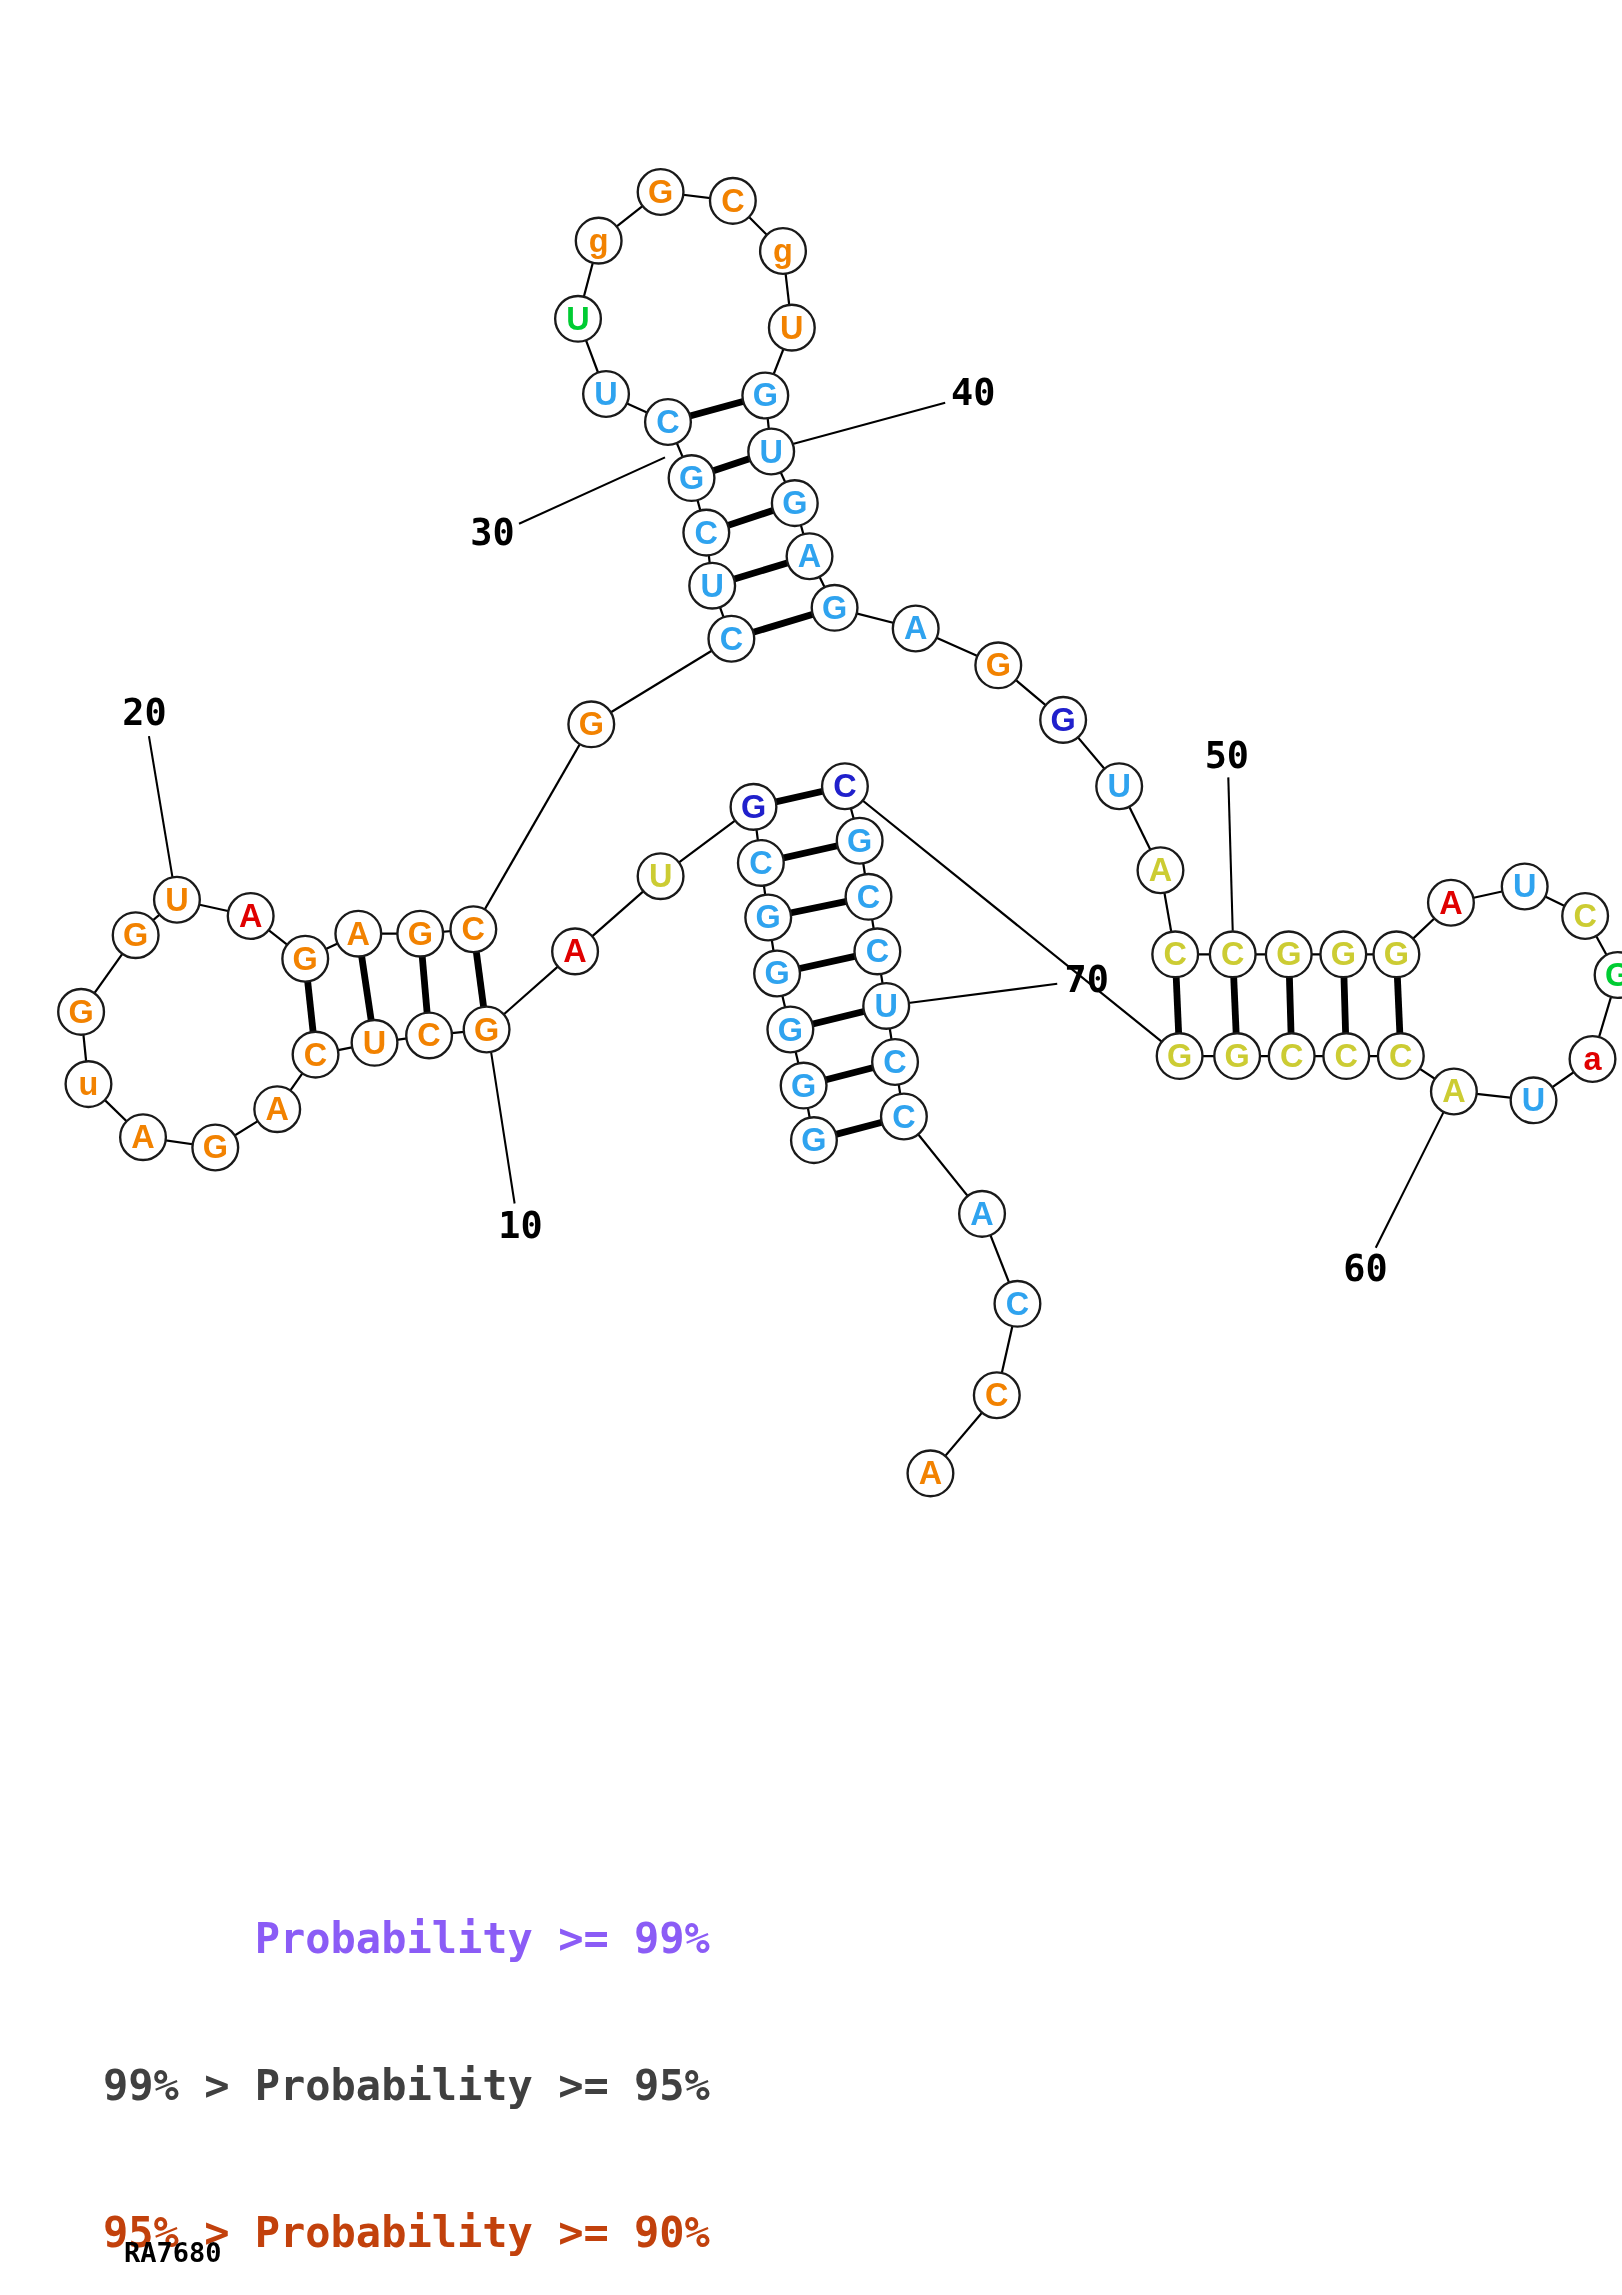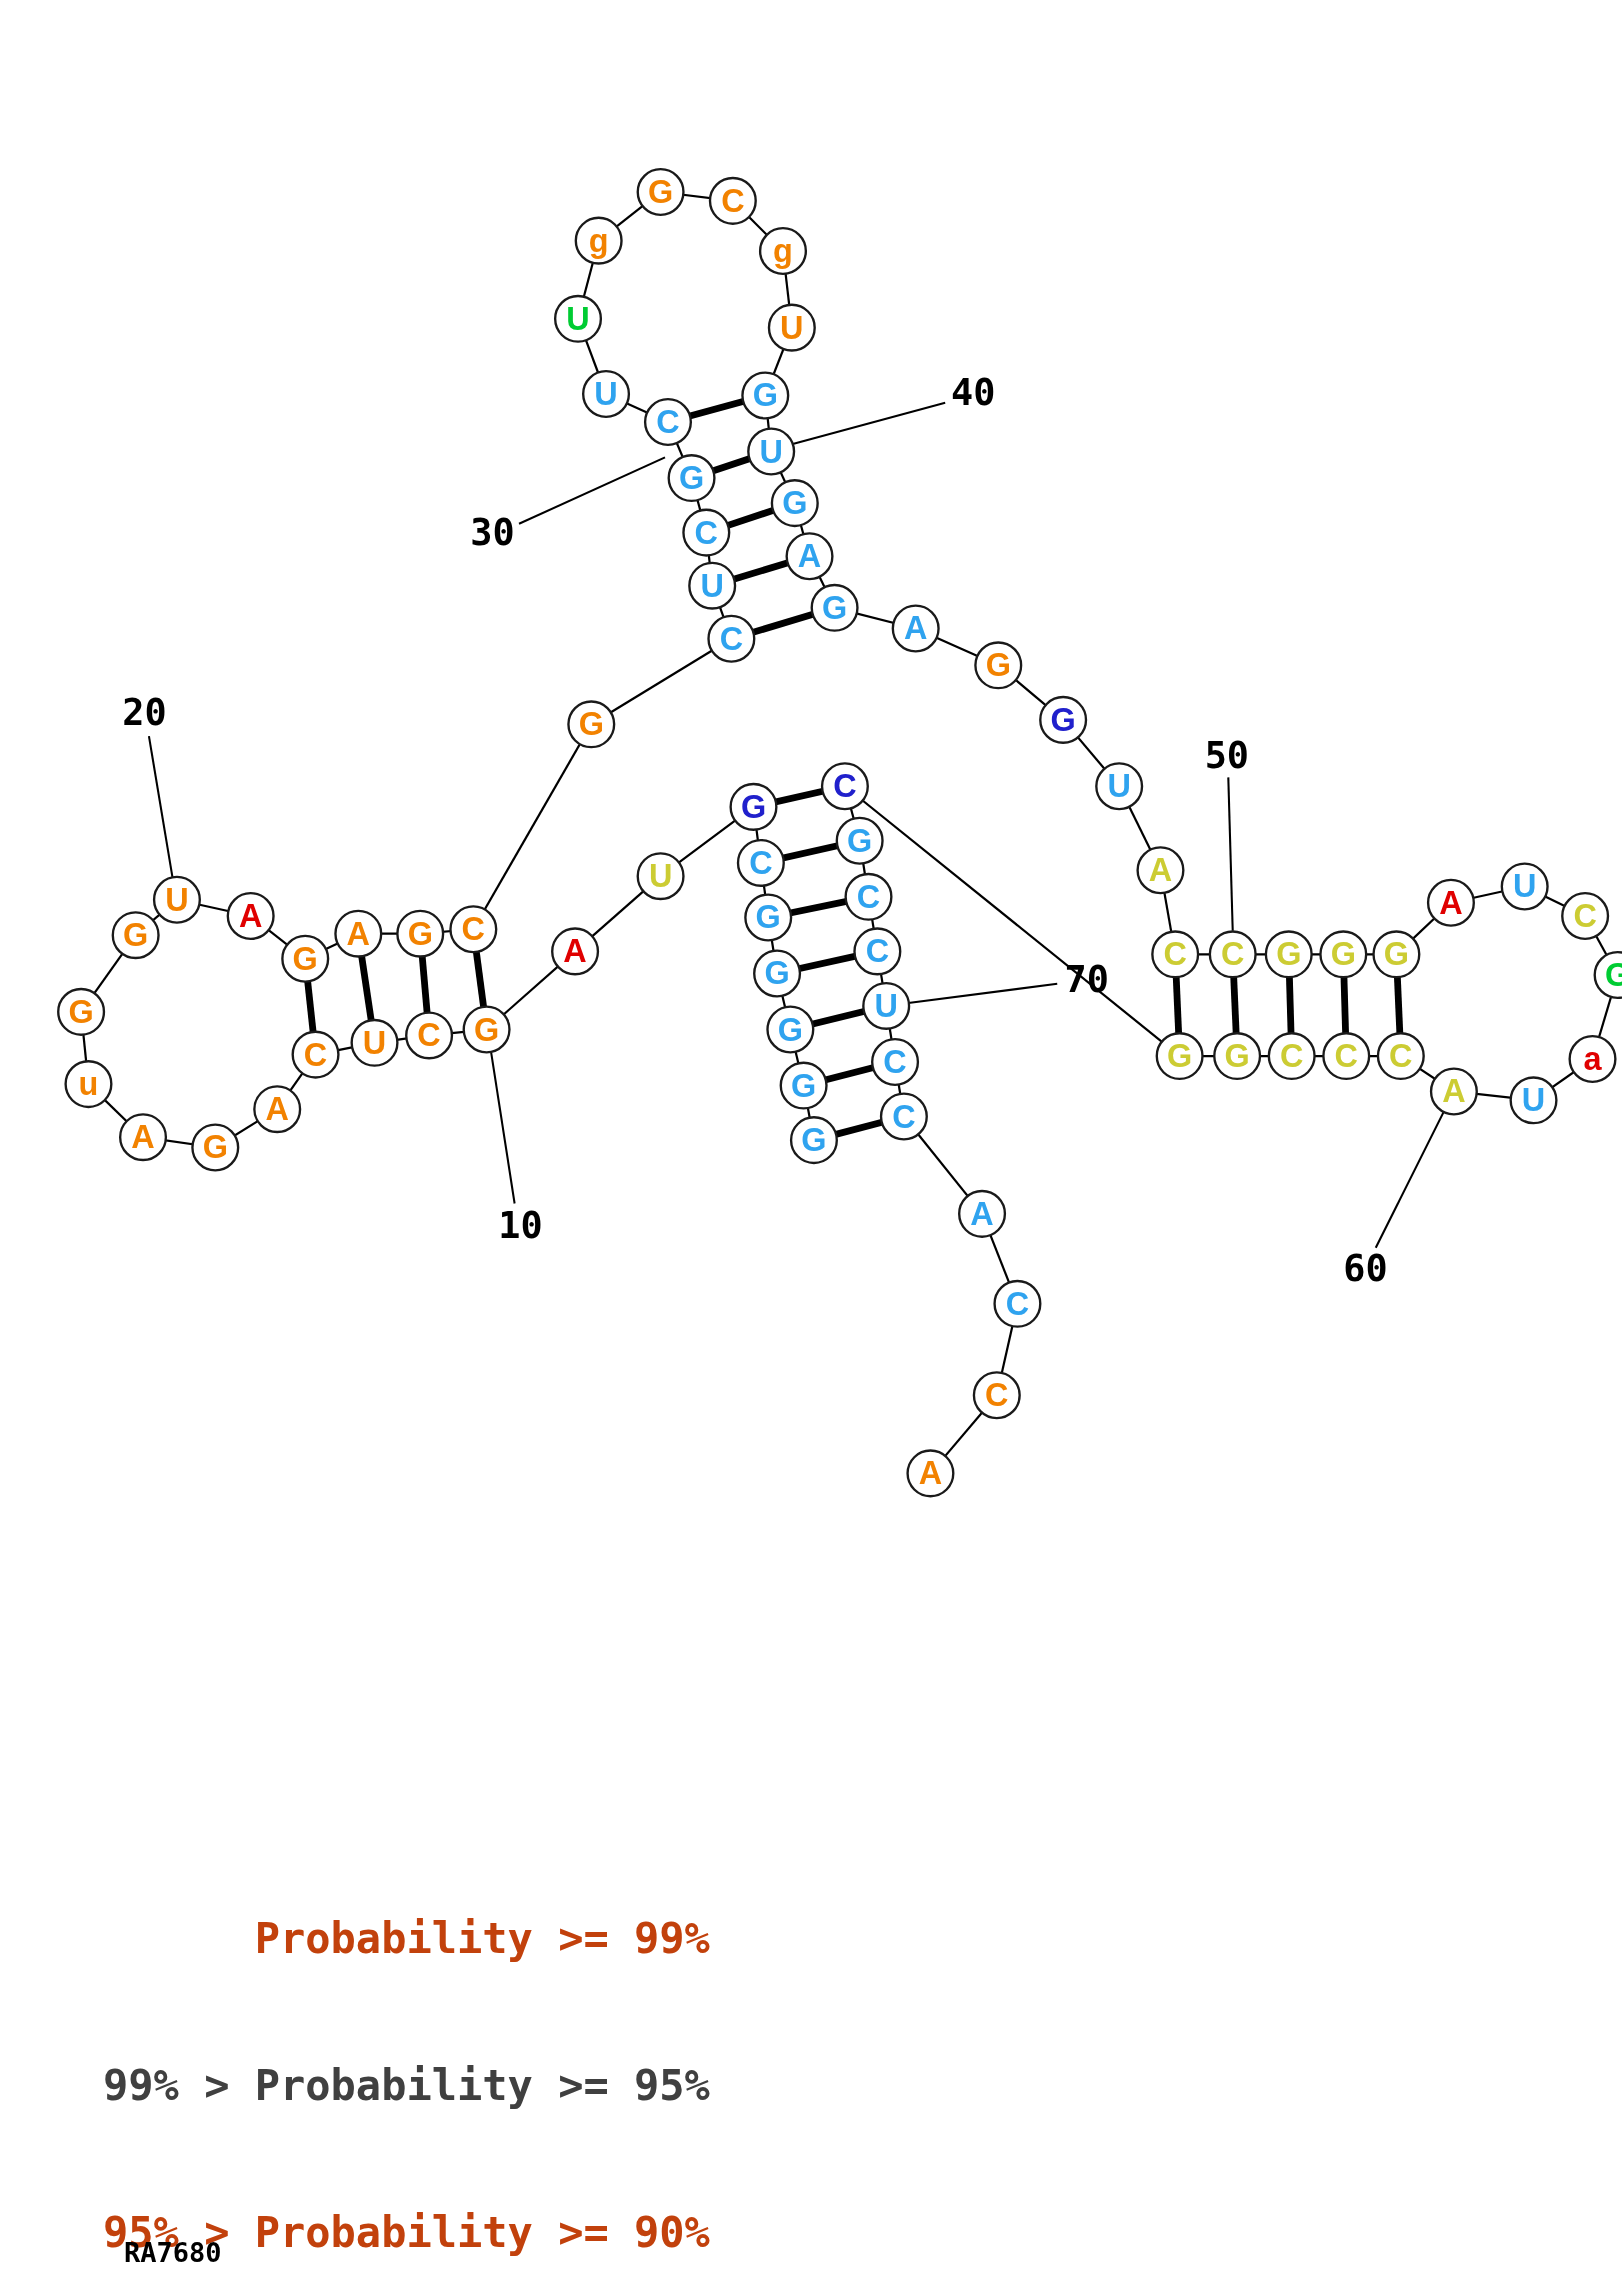--- a/index.html
+++ b/index.html
@@ -287,21 +287,21 @@
       <text x="353" y="831" class="seq-label">10</text>
       <text x="98" y="483" class="seq-label">20</text>
       <text x="334" y="361" class="seq-label">30</text>
       <text x="660" y="266" class="seq-label">40</text>
       <text x="832" y="512" class="seq-label">50</text>
       <text x="926" y="860" class="seq-label">60</text>
       <text x="737" y="664" class="seq-label">70</text>
     </svg>
 
   <div class="legend">
-    <div class="legend-line" style="color: #c2410c;">      Probability &gt;= 99%</div>
+    <div class="legend-line" style="color: #8b5cf6;">      Probability &gt;= 99%</div>
     <div class="legend-line" style="color: #404040;">99% &gt; Probability &gt;= 95%</div>
     <div class="legend-line" style="color: #c2410c;">95% &gt; Probability &gt;= 90%</div>
     
     
     
     
     
   </div>
 
   <div class="footer-label">RA7680</div>

